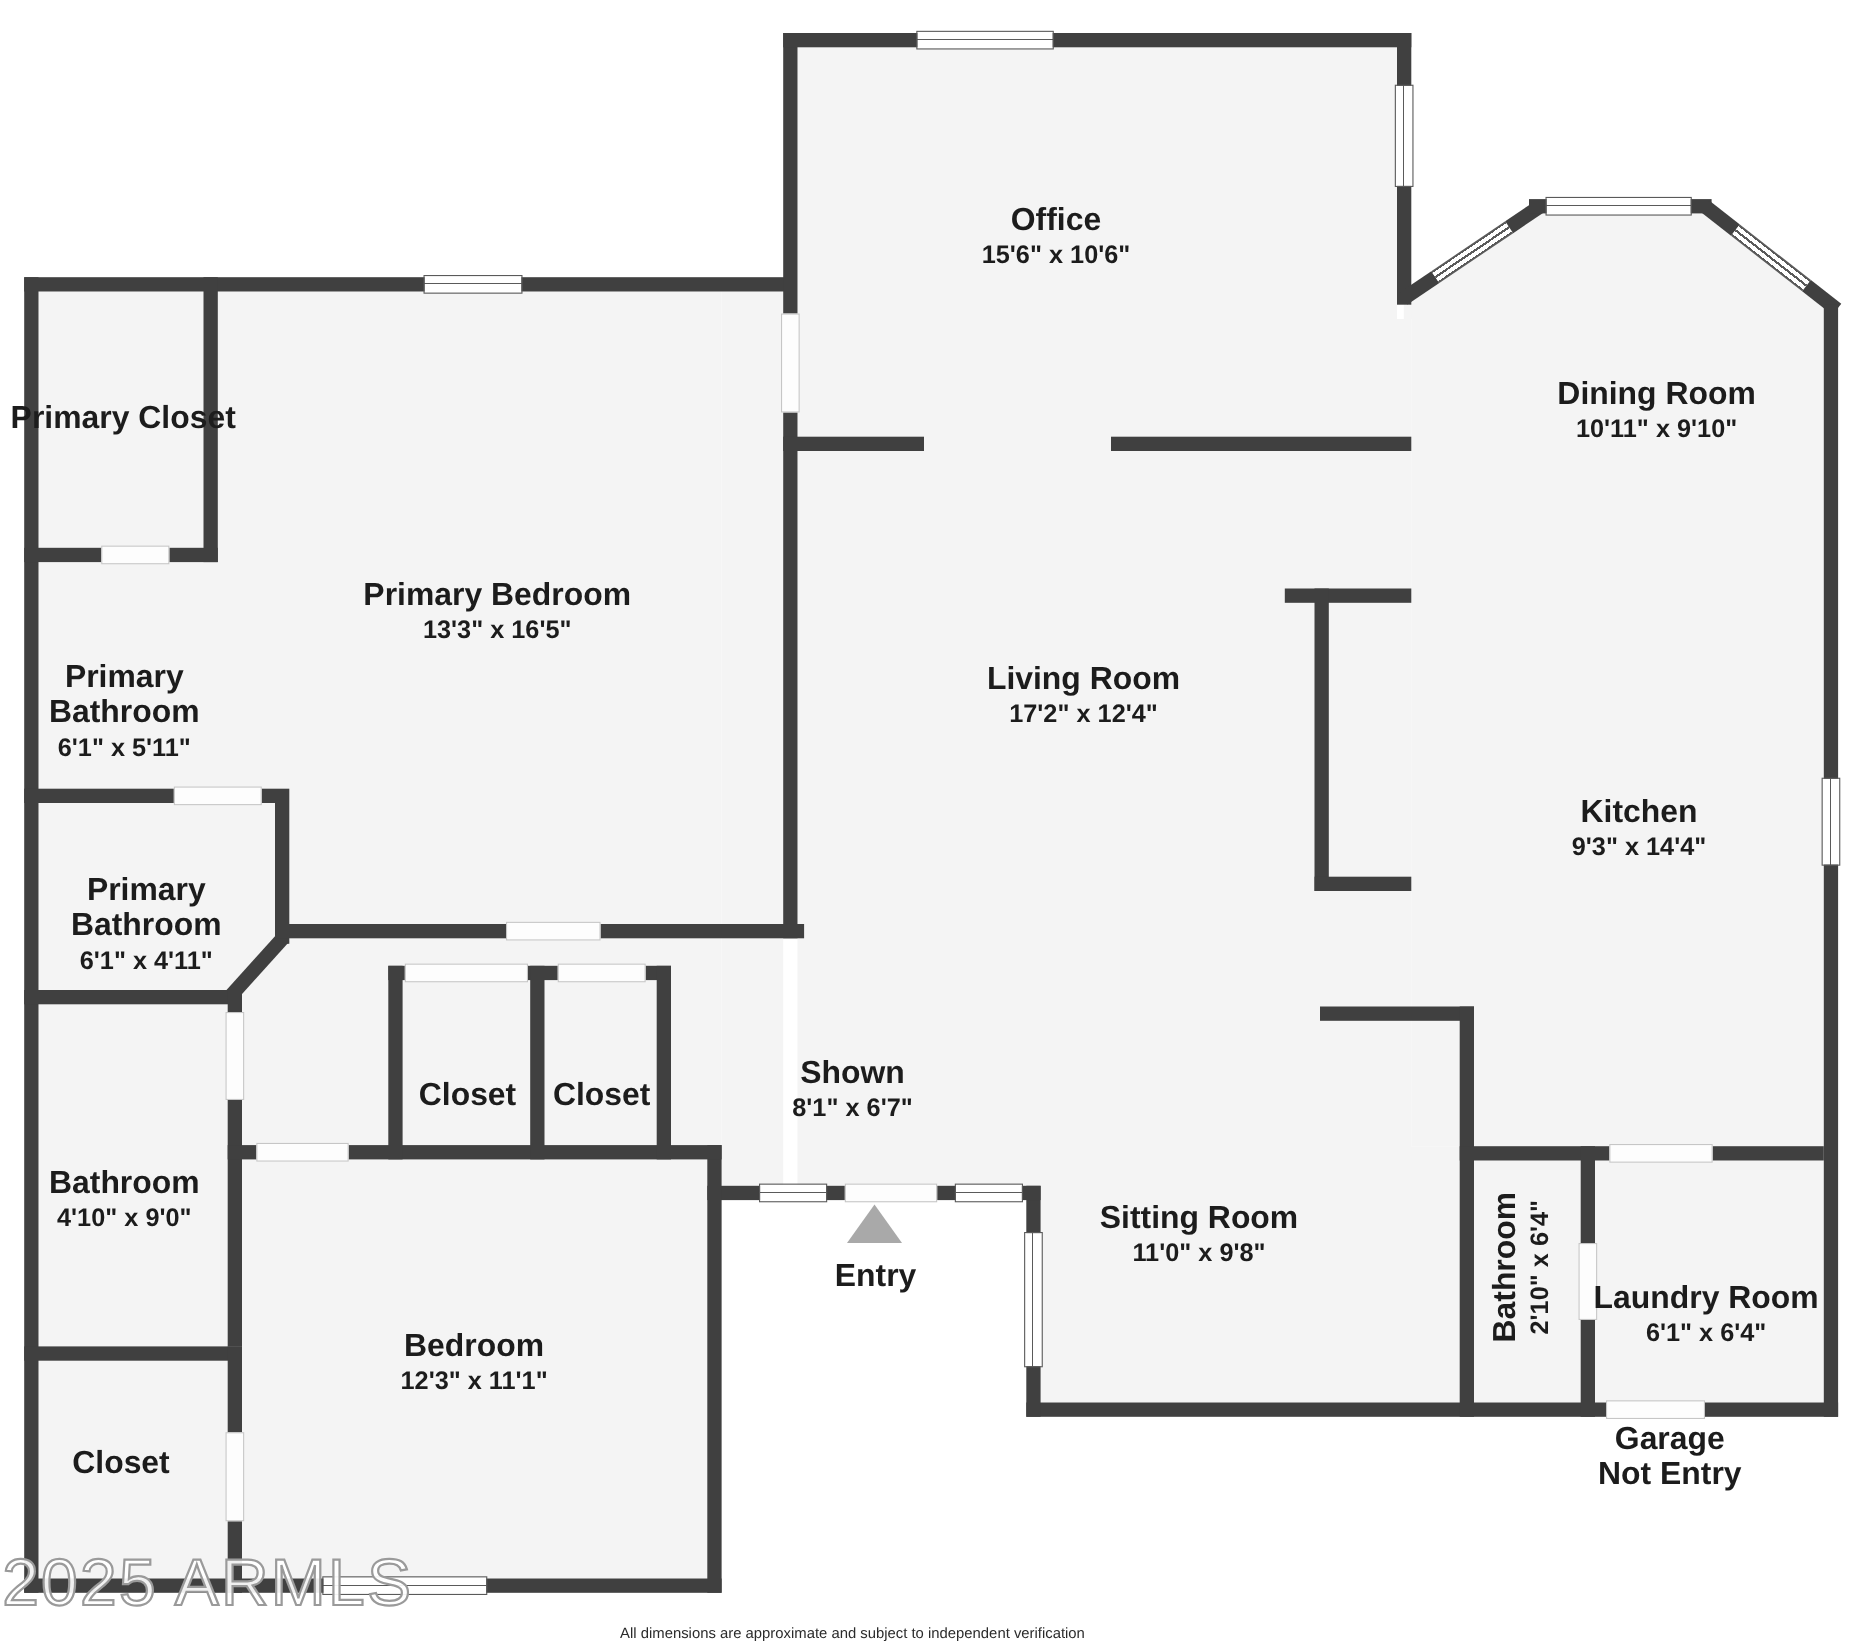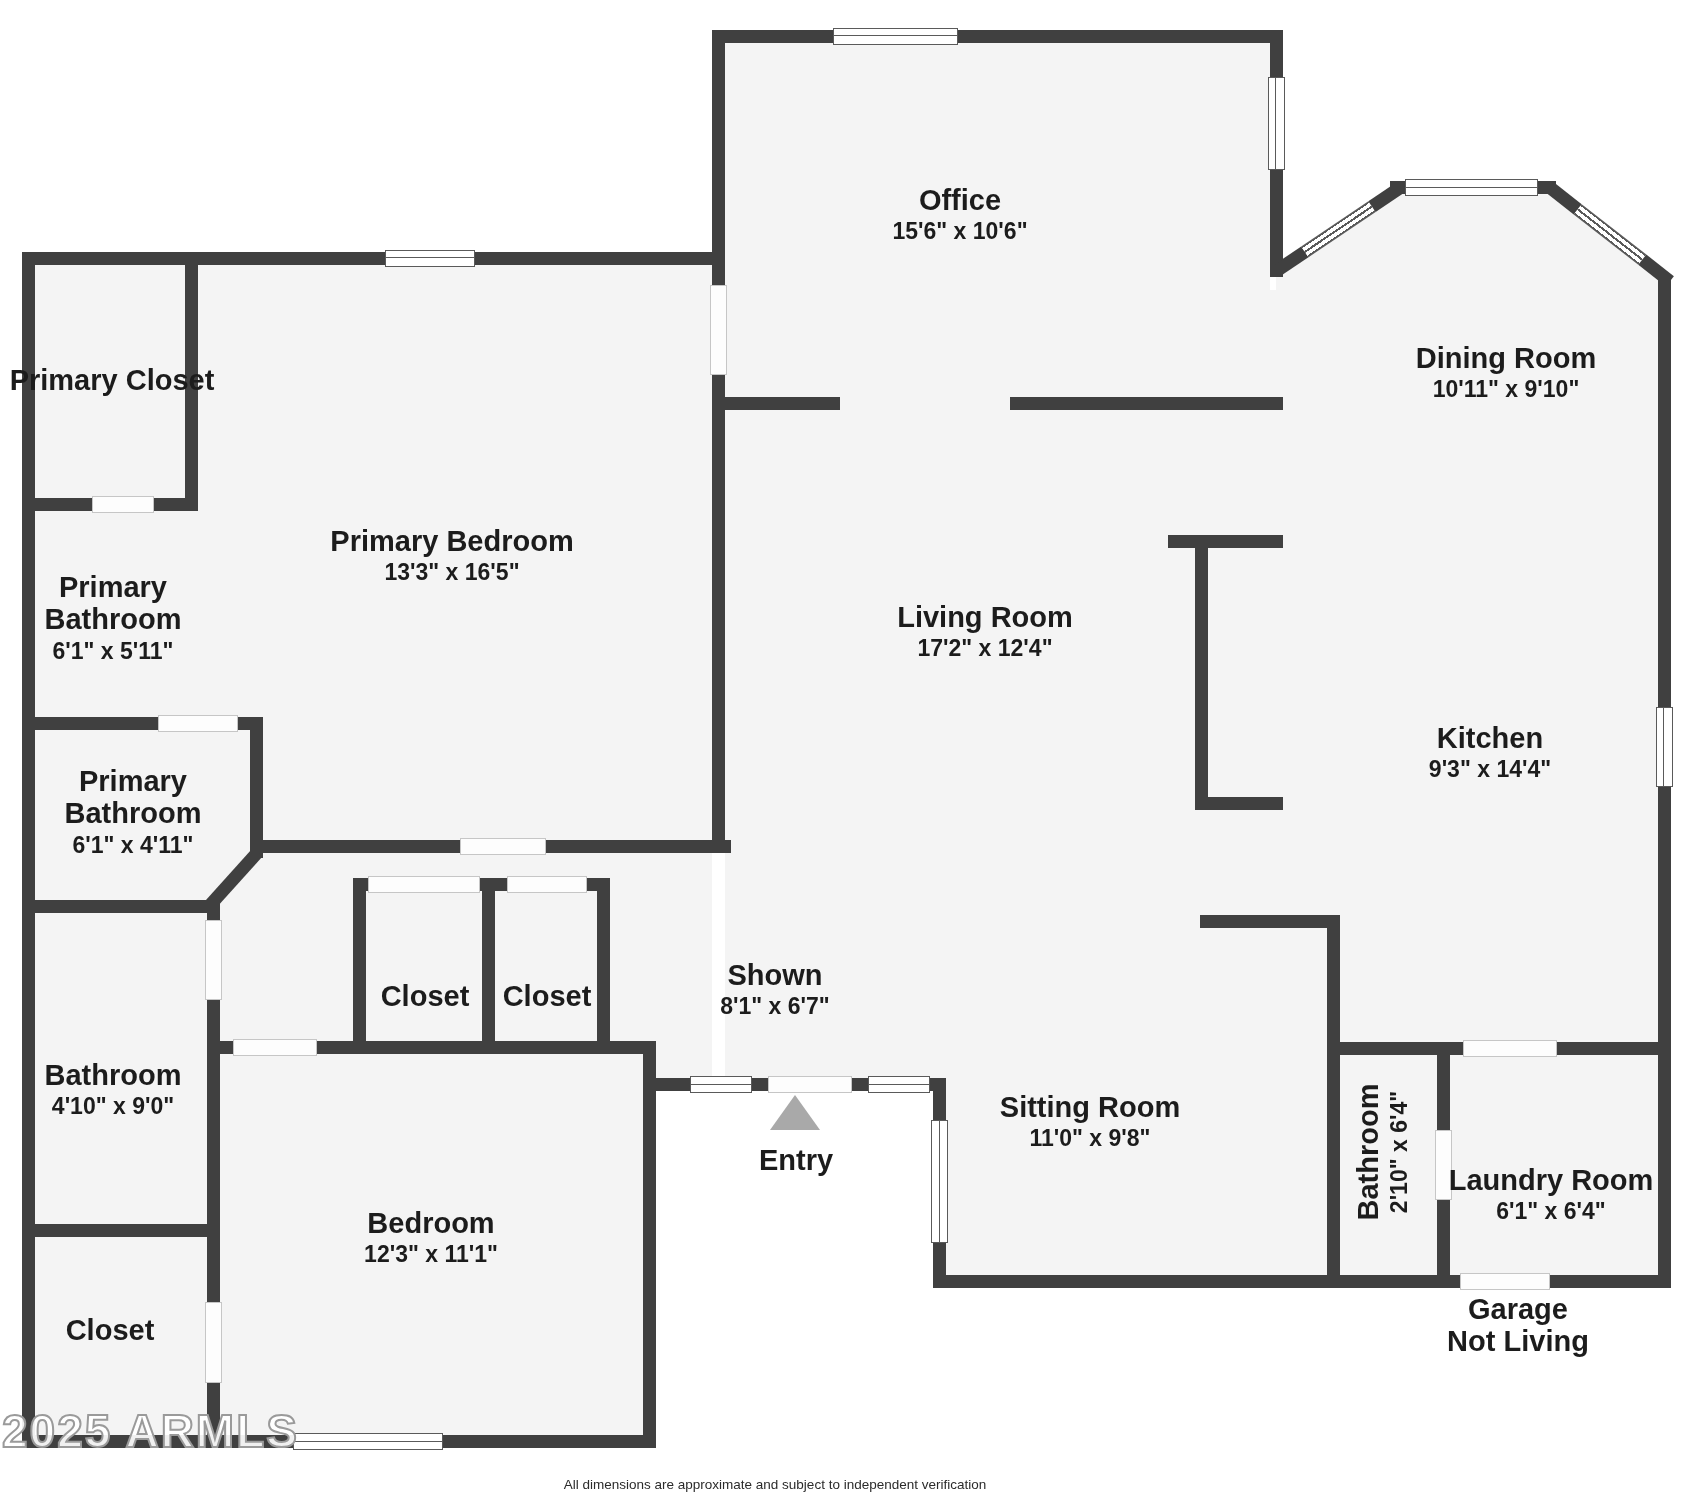--- a/index.html
+++ b/index.html
@@ -16,30 +16,30 @@
   .diag{position:absolute;z-index:2;display:flex;}
   .diag .d{width:23%;background:#404040;}
   .diag .w{flex:1;background:linear-gradient(to bottom,#5a5a5a 0 2px,#fff 2px calc(50% - 1px),#5a5a5a calc(50% - 1px) calc(50% + 1px),#fff calc(50% + 1px) calc(100% - 2px),#5a5a5a calc(100% - 2px) 100%);}
   .diag.solid{background:#404040;}
   .label{
     position:absolute;z-index:4;transform:translate(-50%,-50%);
     text-align:center;color:#1c1c1c;white-space:nowrap;line-height:1.12;
   }
   .label .nm{font-size:29px;font-weight:700;}
   .label .dm{font-size:23px;font-weight:700;margin-top:3px;}
-  .label.wrap{white-space:normal;width:160px;}
+  .label.wrap{white-space:normal;width:160px;margin-top:28px;}
   .label.rot{transform:translate(-50%,-50%) rotate(-90deg);}
   .tri{
     position:absolute;z-index:4;width:0;height:0;
     border-left:25px solid transparent;border-right:25px solid transparent;
     border-bottom:35px solid #a9a9a9;
   }
   .watermark{
     position:absolute;z-index:5;left:2px;top:1404px;
-    font-size:46px;font-weight:700;letter-spacing:2px;
+    font-size:60px;font-weight:400;letter-spacing:2px;
     color:rgba(255,255,255,0.92);
     -webkit-text-stroke:2px #9a9a9a;
     text-stroke:2px #9a9a9a;
     text-align:right;
   }
   .footer{
     position:absolute;z-index:4;left:775px;top:1477px;transform:translateX(-50%);
     font-size:13.5px;color:#2b2b2b;white-space:nowrap;
   }
 </style>
@@ -197,17 +197,17 @@
   <div class="dm">6'1" x 6'4"</div>
 </div>
 
 <div class="tri" style="left:770px;top:1095px;"></div>
 <div class="label" style="left:796px;top:1160px;">
   <div class="nm">Entry</div>
 </div>
 
 <div class="label" style="left:1518px;top:1325px;">
   <div class="nm">Garage</div>
-  <div class="nm">Not Living</div>
+  <div class="nm">Not Entry</div>
 </div>
 
 <div class="watermark">2025 ARMLS</div>
 <div class="footer">All dimensions are approximate and subject to independent verification</div>
 
 </body></html>

